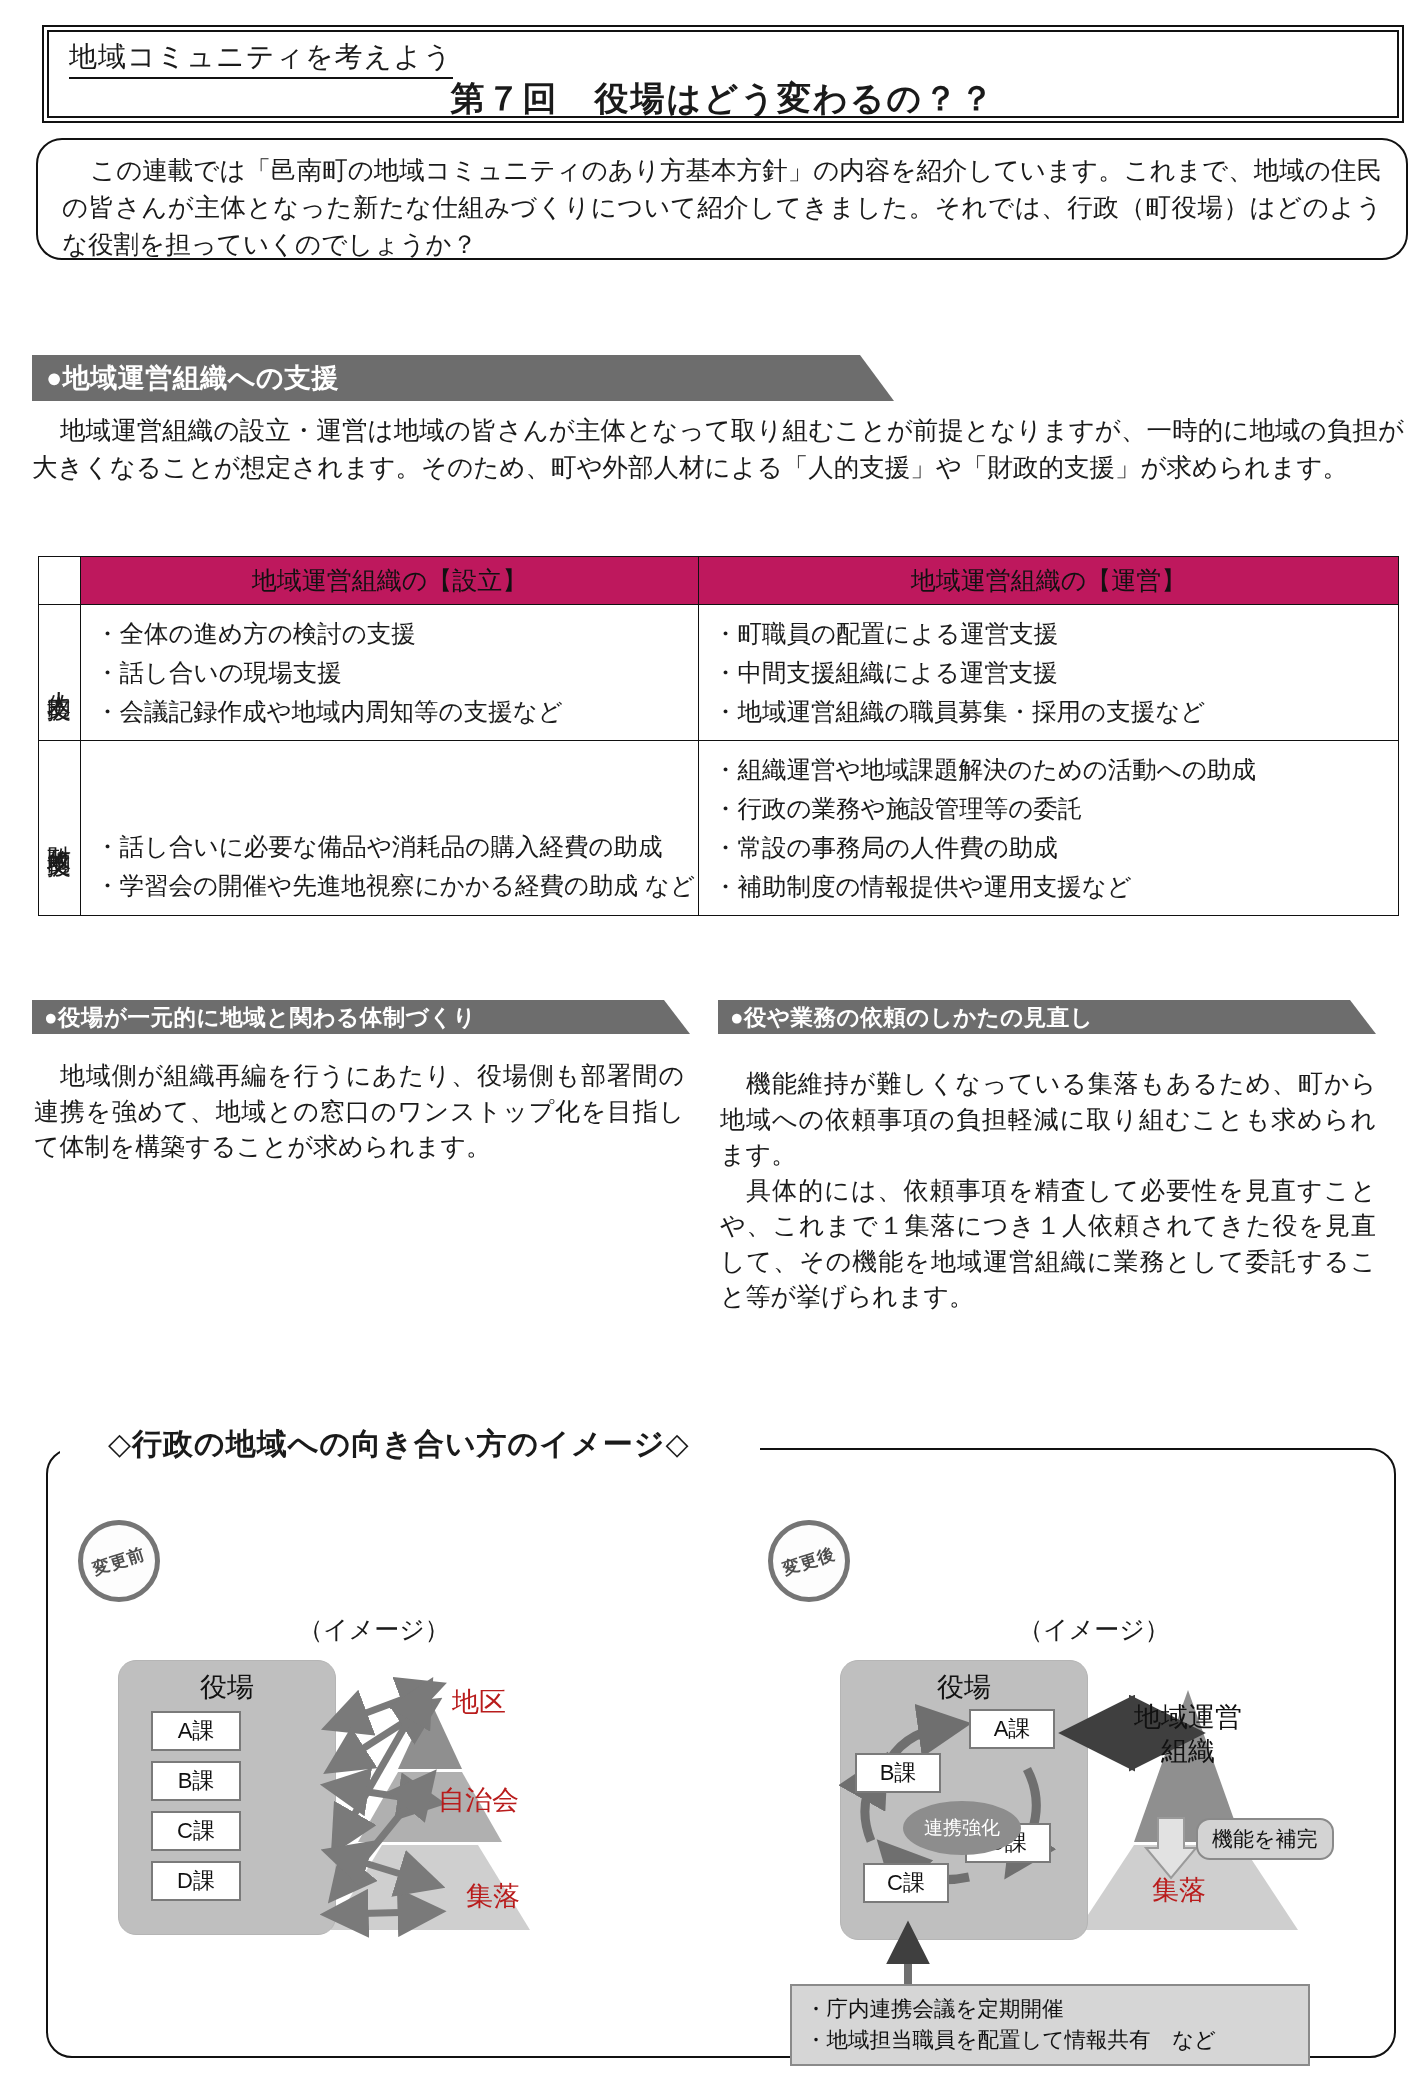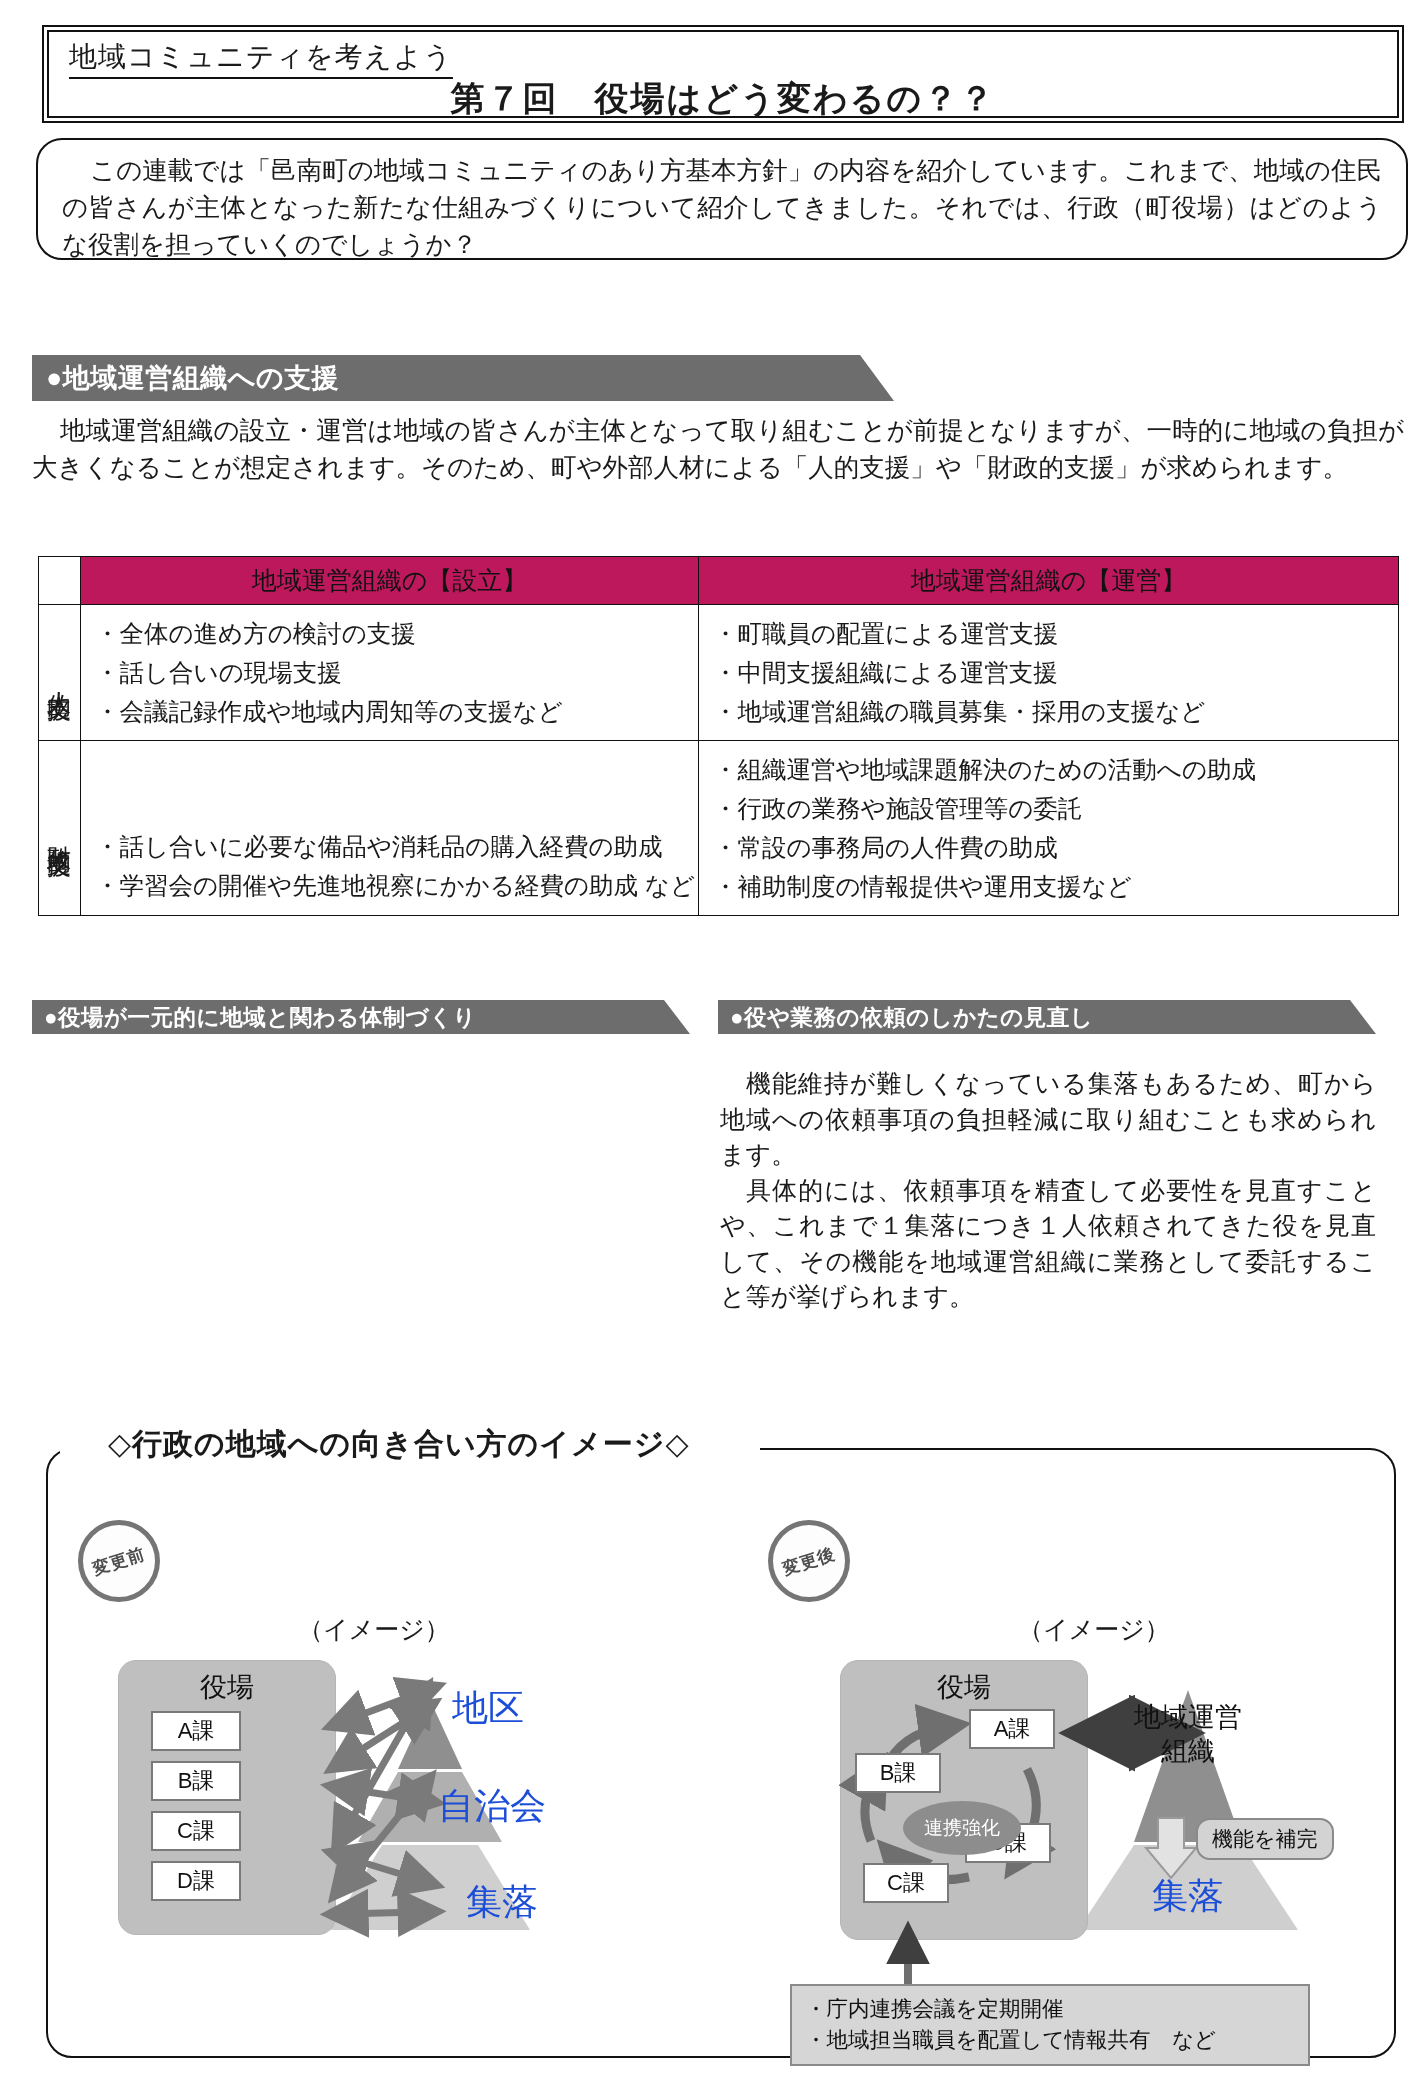--- a/index.html
+++ b/index.html
@@ -139,21 +139,21 @@
   .yakuba-title {
     position:absolute; left:0; right:0; top:8px; text-align:center;
     font-size:27px; color:#111; white-space:nowrap;
   }
   .ka {
     position:absolute; background:#fff; border:2.5px solid #7a7a7a;
     font-size:22px; font-weight:normal; color:#111;
     display:flex; align-items:center; justify-content:center;
   }
   .pyr-label {
-    position:absolute; font-size:36px; color:#1d4ed8; white-space:nowrap;
+    position:absolute; font-size:27px; color:#b91c1c; white-space:nowrap;
     text-align:right;
   }
 
   
   .svg-layer { position:absolute; left:0; top:0; overflow:visible; }
 
   
   .renkei {
     position:absolute; width:118px; height:54px; border-radius:50%;
     background:#8d8d8d; color:#fff;
@@ -246,20 +246,23 @@
           <div>・常設の事務局の人件費の助成</div>
           <div>・補助制度の情報提供や運用支援など</div>
         </td>
       </tr>
     </tbody>
   </table>
 
   <div class="banner banner-half banner-left">●役場が一元的に地域と関わる体制づくり</div>
   <div class="banner banner-half banner-right">●役や業務の依頼のしかたの見直し</div>
 
+  <div class="col-para col-left">
+    <p>地域側が組織再編を行うにあたり、役場側も部署間の連携を強めて、地域との窓口のワンストップ化を目指して体制を構築することが求められます。</p>
+  </div>
 
   <div class="col-para col-right">
     <p>機能維持が難しくなっている集落もあるため、町から地域への依頼事項の負担軽減に取り組むことも求められます。</p>
     <p>具体的には、依頼事項を精査して必要性を見直すことや、これまで１集落につき１人依頼されてきた役を見直して、その機能を地域運営組織に業務として委託すること等が挙げられます。</p>
   </div>
 
   <div class="diagram-box"></div>
   <div class="diagram-title-gap"></div>
   <div class="diagram-title">◇行政の地域への向き合い方のイメージ◇</div>
 

